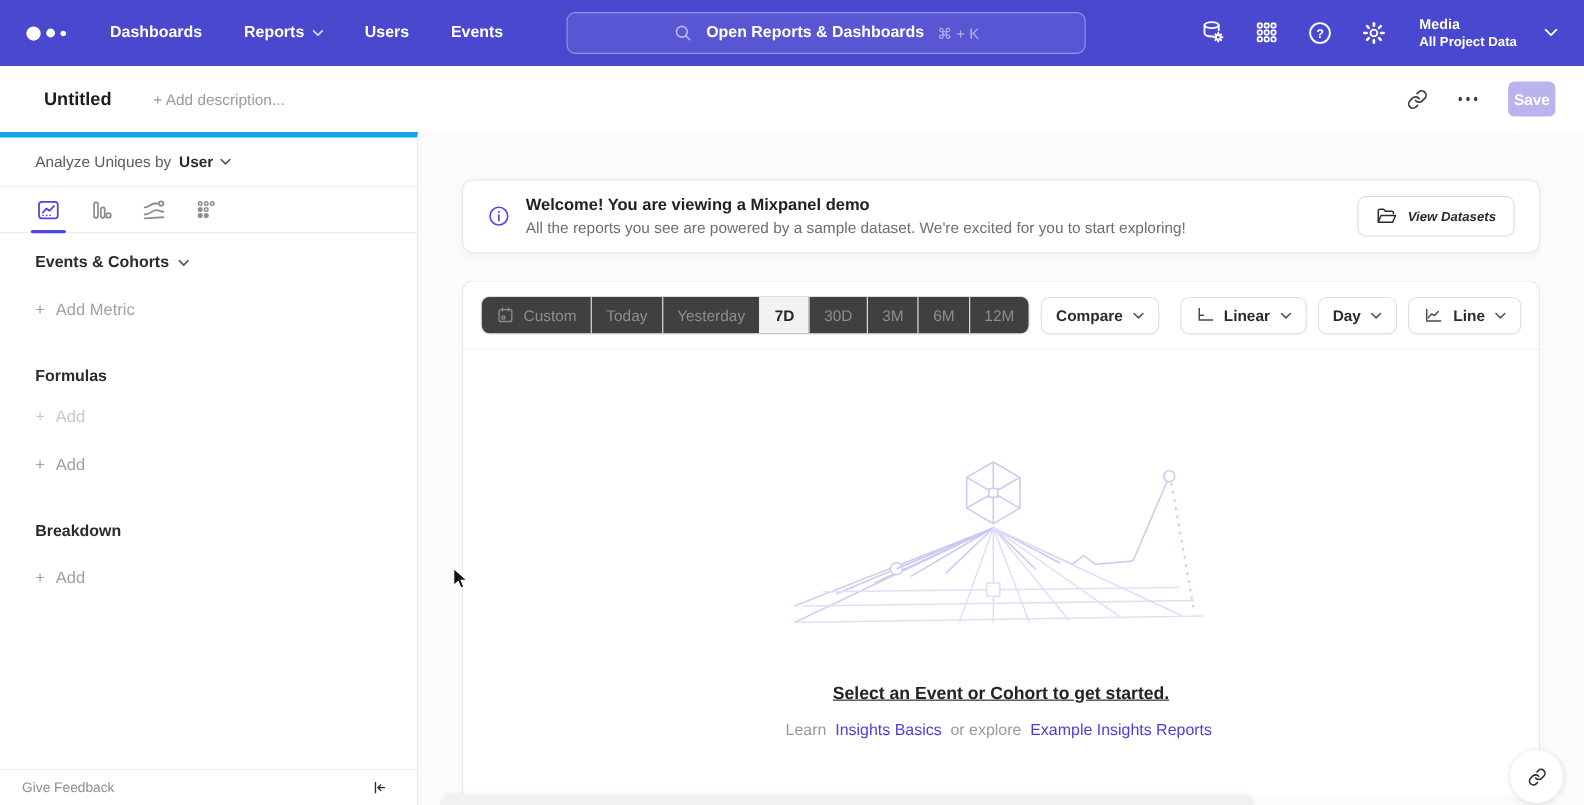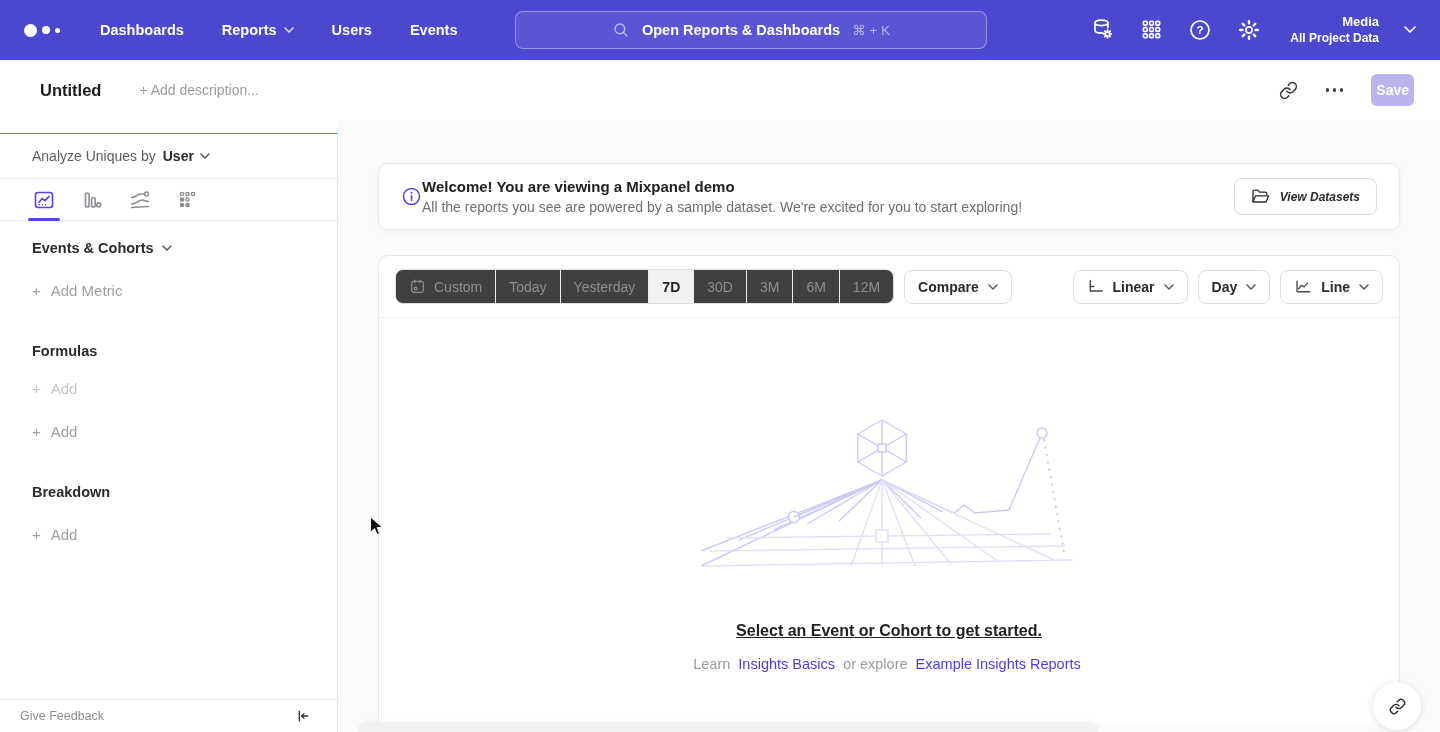--- a/index.html
+++ b/index.html
@@ -13,55 +13,55 @@
   .logo .d2 { width:8px;height:8px;border-radius:50%;background:#fff; }
   .logo .d3 { width:5px;height:5px;border-radius:50%;background:#fff; }
   .navitems { display:flex; align-items:center; gap:38px; }
   .navitem { font-size:14.5px; font-weight:600; color:#fff; display:flex; align-items:center; gap:7px; cursor:default; }
   .searchbar { position:absolute; left:515px; top:11px; width:472px; height:38px;
     background:rgba(255,255,255,0.08); border:1px solid rgba(255,255,255,0.38); border-radius:8px;
     display:flex; align-items:center; justify-content:center; gap:12px; }
   .search-ph { font-size:14.5px; font-weight:600; color:#fff; }
   .search-sc { font-size:13.5px; color:rgba(255,255,255,0.55); }
   .nav-right { margin-left:auto; display:flex; align-items:center; gap:25px; }
-  .project { display:flex; flex-direction:column; line-height:1.3; margin-left:4px;align-items:flex-end; }
+  .project { display:flex; flex-direction:column; line-height:1.3; margin-left:4px; }
   .project .pname { font-size:13px; font-weight:bold; }
   .project .pscope { font-size:12px; font-weight:bold; }
 
   
   .rheader { height:60px; background:#fff; display:flex; align-items:center; padding:0 26px 0 40px; }
   .rtitle { font-size:16.5px; font-weight:bold; color:#1c1c1f; }
   .rdesc { font-size:14px; color:#9b9b9e; margin-left:38px; }
   .rheader-right { margin-left:auto; display:flex; align-items:center; gap:24px; }
   .dots3 { display:flex; gap:3.5px; align-items:center; padding:4px; }
   .dots3 i { width:3.5px;height:3.5px;border-radius:50%;background:#3c3c40;display:block; }
   .savebtn { background:#b9b4ee; color:#fff; font-size:14px; font-weight:bold; border:none; border-radius:6px; padding:8px 5px; }
 
   
   .content { display:flex; height:612px; }
-  .sidebar { width:338px; background:#fff; border-right:1px solid #e9e9ec; border-top:1px solid #0ea5e9; position:relative; flex-shrink:0;margin-top:13px; }
+  .sidebar { width:380px; background:#fff; border-right:1px solid #e9e9ec; border-top:5px solid #0ea5e9; position:relative; flex-shrink:0; }
   .an-row { height:45px; border-bottom:1px solid #ededf0; display:flex; align-items:center; padding:0 32px; font-size:14px; color:#5b5b60; gap:7px; }
   .an-val { font-weight:bold; color:#2b2b2f; display:flex; align-items:center; gap:6px; }
   .tabs-row { height:42px; border-bottom:1px solid #ededf0; display:flex; padding:0 28px; gap:16px; }
   .vtab { width:32px; display:flex; align-items:center; justify-content:center; position:relative; color:#8c8d93; }
   .vtab.sel { color:#4f44e0; }
   .vtab.sel:after { content:""; position:absolute; left:0; right:0; bottom:-1px; height:3px; background:#4f44e0; border-radius:2px; }
   .sb-body { padding:0 32px; }
   .sb-head { font-size:14.5px; font-weight:bold; color:#2b2b2f; display:flex; align-items:center; gap:8px; }
   .sb-add { font-size:15px; display:flex; align-items:center; gap:10px; }
   .c-gray { color:#a0a0a4; } .c-light { color:#c7c7cb; }
   .sb-footer { position:absolute; left:0; right:0; bottom:0; height:33px; border-top:1px solid #ededf0;
     display:flex; align-items:center; justify-content:space-between; padding:0 26px 0 20px; }
   .feedback { font-size:12.5px; color:#8e8e92; }
 
   .main { flex:1; background:#fbfbfc; position:relative; padding:43px 40px 0 40px; overflow:hidden; }
 
   
   .banner { background:#fff; border:1px solid #e9e9ec; border-radius:10px; box-shadow:0 2px 6px rgba(30,30,60,0.05);
-    padding:14px 22px; display:flex; align-items:center; }
+    padding:14px 22px; display:flex; align-items:center; gap:14px; }
   .banner-title { font-size:15px; font-weight:bold; color:#212124; }
   .banner-body { font-size:14px; color:#6e6e73; margin-top:4px; }
   .vds-btn { margin-left:auto; background:#fff; border:1px solid #dcdce0; border-radius:8px; padding:9px 16px;
     display:flex; align-items:center; gap:10px; font-size:12px; font-weight:bold; color:#2b2b2e;font-style:italic; }
 
   
   .card { margin-top:25px; background:#fff; border:1px solid #e9e9ec; border-bottom:none; border-radius:10px 10px 0 0; height:469px; }
   .card-controls { display:flex; align-items:center; padding:13px 16px; border-bottom:1px solid #efeff2; gap:10px; }
   .seg { display:flex; border:1px solid #dededf; border-radius:8px; overflow:hidden; background:#404040; }
   .seg-item { padding:8px 13px; font-size:14px; color:#8e8e93; border-left:1px solid #ececef; display:flex; align-items:center; gap:8px; white-space:nowrap; }

